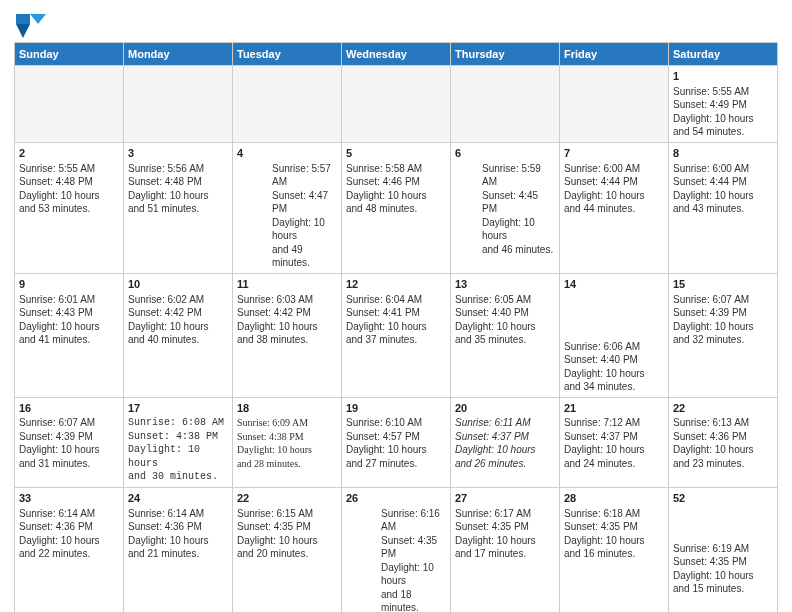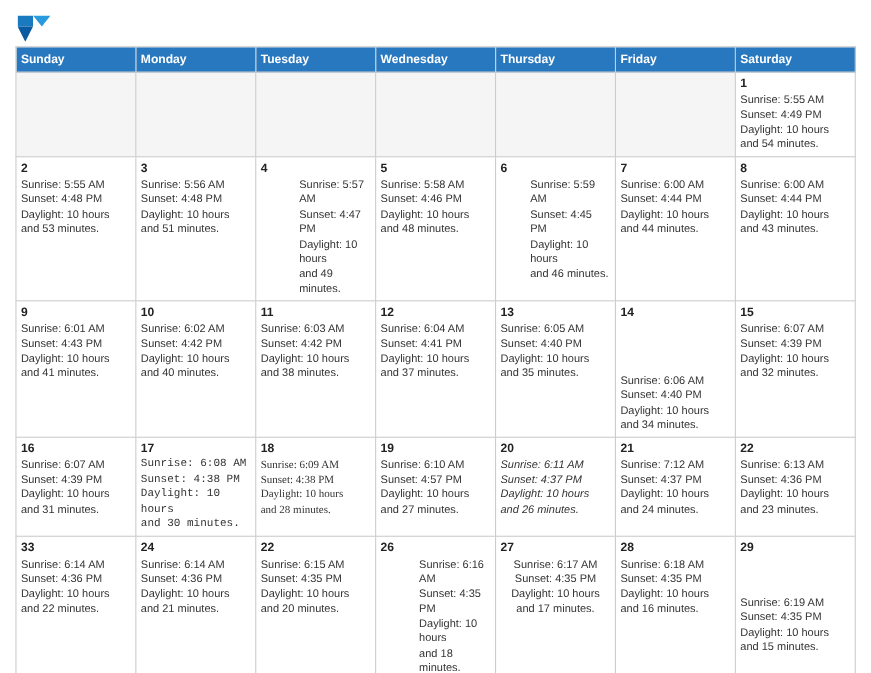--- a/index.html
+++ b/index.html
@@ -332,34 +332,34 @@
           </td>
           <td>
             <span class="day-number">26</span>
             <div class="day-info" style="white-space: pre-line; margin-left: 35px;">Sunrise: 6:16 AM
 Sunset: 4:35 PM
 Daylight: 10 hours
 and 18 minutes.</div>
           </td>
           <td>
             <span class="day-number">27</span>
-            <div class="day-info" style="white-space: pre-line; text-align: center;">Sunrise: 6:17 AM
+            <div class="day-info" style="white-space: pre-line;">Sunrise: 6:17 AM
 Sunset: 4:35 PM
 Daylight: 10 hours
 and 17 minutes.</div>
           </td>
           <td>
             <span class="day-number">28</span>
             <div class="day-info" style="white-space: pre-line;">Sunrise: 6:18 AM
 Sunset: 4:35 PM
 Daylight: 10 hours
 and 16 minutes.</div>
           </td>
           <td>
-            <span class="day-number">29</span>
+            <span class="day-number">52</span>
             <div class="day-info" style="white-space: pre-line; margin-top: 36px;">Sunrise: 6:19 AM
 Sunset: 4:35 PM
 Daylight: 10 hours
 and 15 minutes.</div>
           </td>
         </tr>
         <tr>
           <td class="last-row" style="height: 60px;">
             <span class="day-number">30</span>
             <div class="day-info" style="white-space: pre-line;">Sunrise: 6:20 AM

